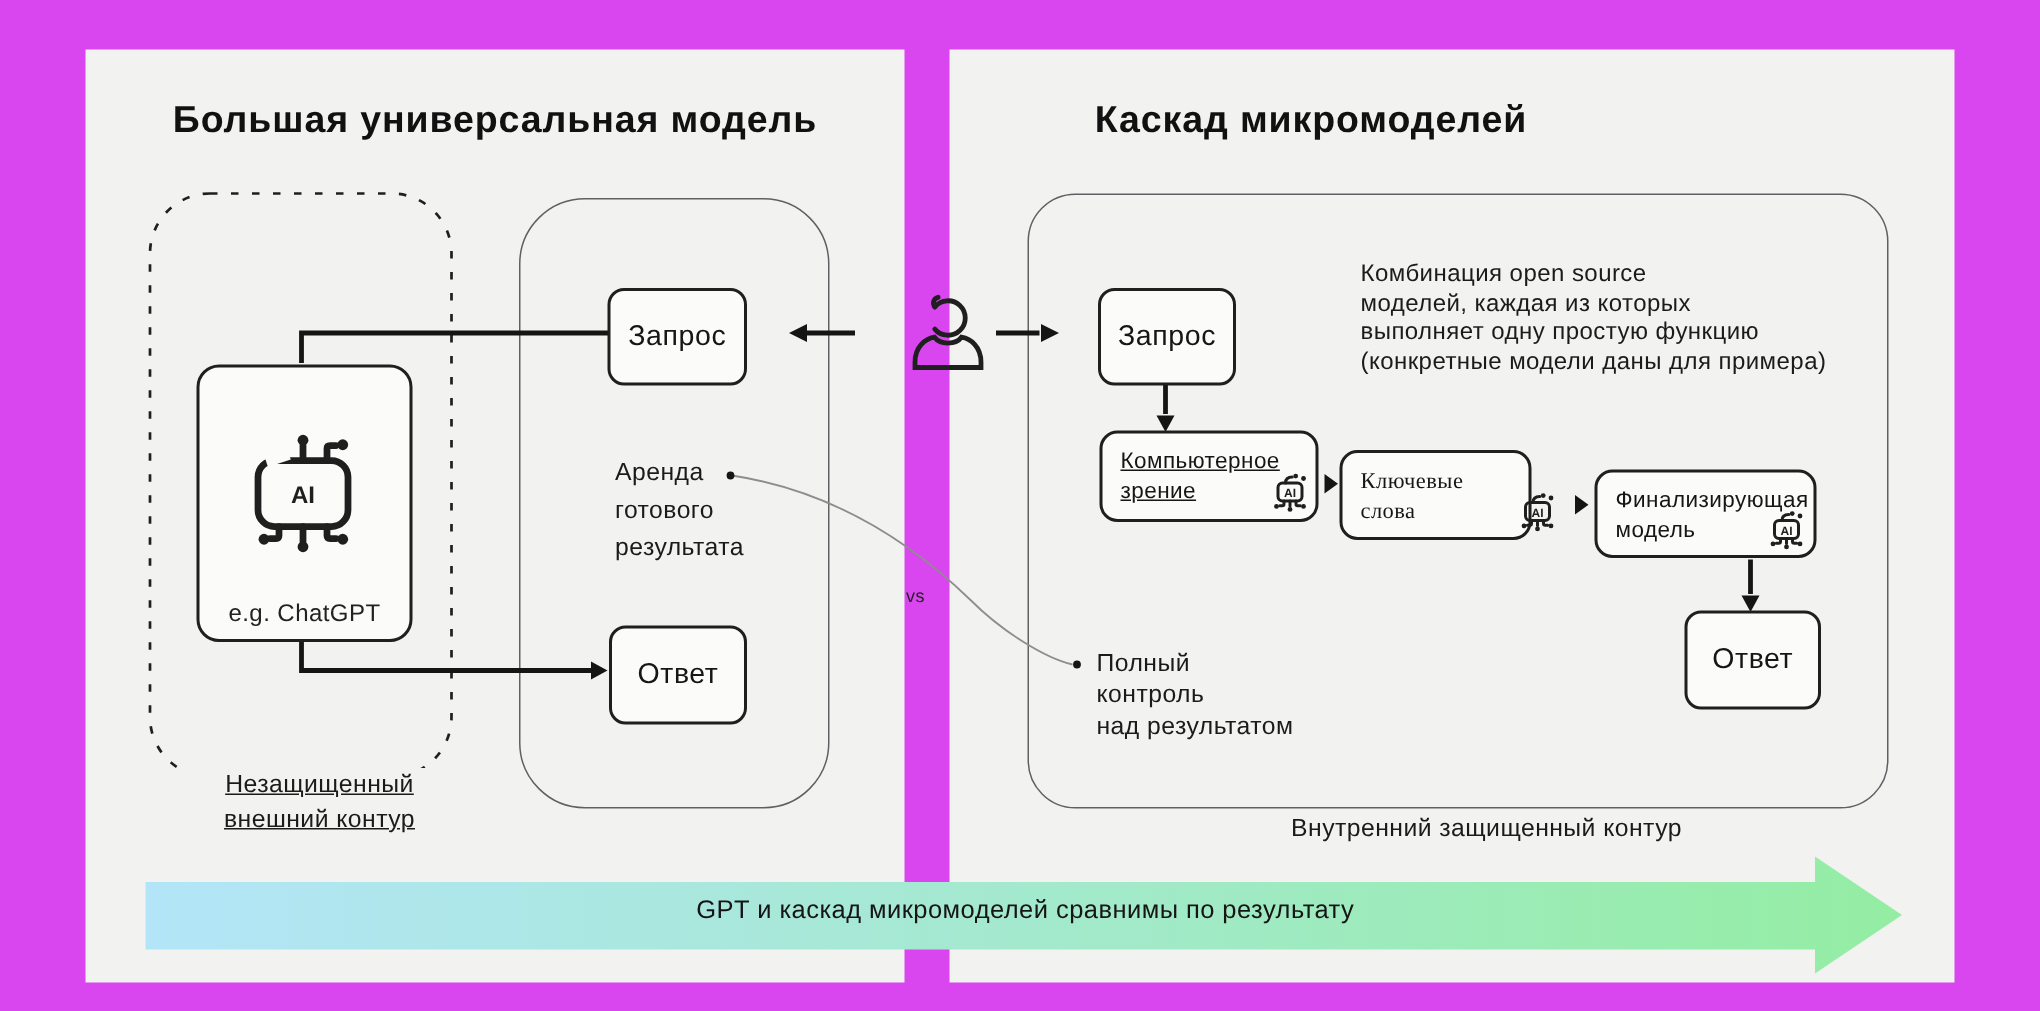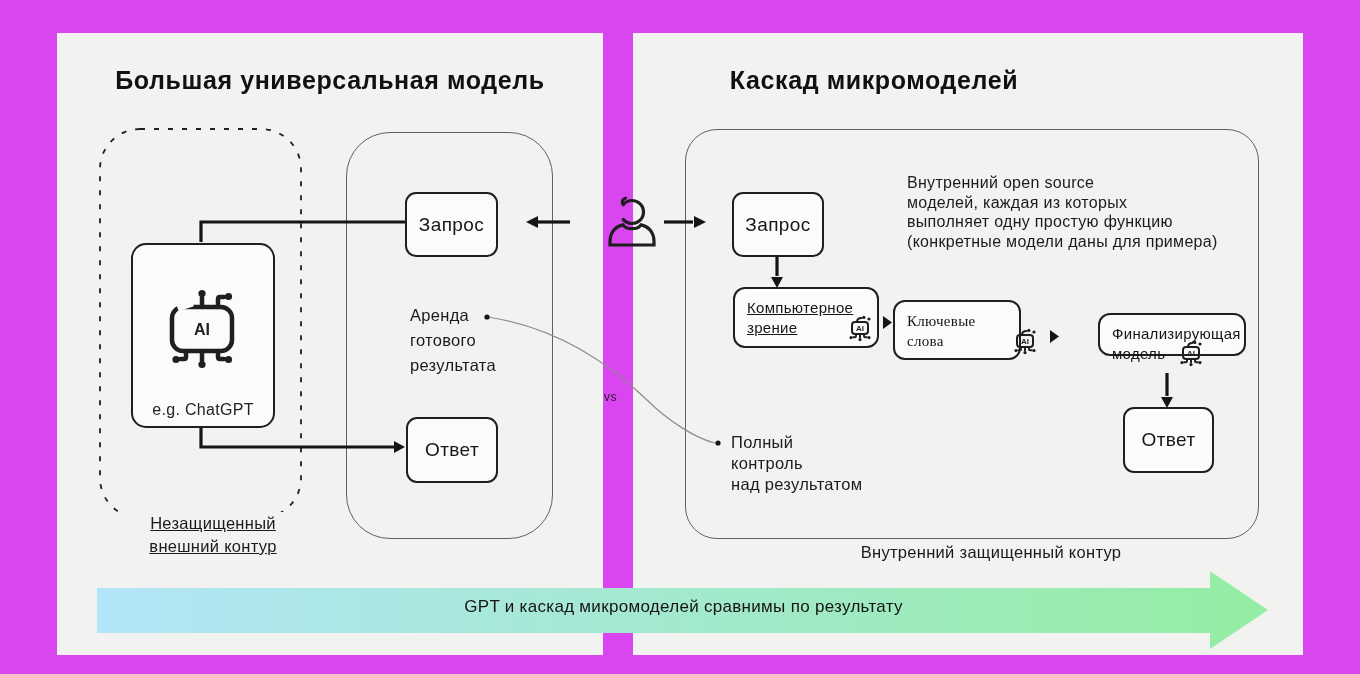--- a/index.html
+++ b/index.html
@@ -114,35 +114,35 @@
   <svg class="overlay" style="left:604px;top:194px;z-index:5;" width="56" height="56" viewBox="0 0 56 56">
     <g stroke="#1f1f1f" stroke-width="3.2" fill="none" stroke-linecap="round">
       <path d="M19.2,10.6 A11.5,11.5 0 1 1 19.2,25.4"></path>
       <path d="M19.2,10.6 C17.3,8.2 18.6,4.8 21.4,4.2"></path>
       <path d="M6,51 L6,47.5 C6,37 13,31.8 19,30.8 C22.5,36 33.5,36 37,30.8 C43,31.8 50,37 50,47.5 L50,51 Z"></path>
     </g>
   </svg>
 
   <div class="node" style="left:732px;top:192px;width:88px;height:61px;">Запрос</div>
   <div class="note" style="left:907px;top:173px;font-size:16px;line-height:19.5px;">
-    <div>Внутренний open source</div>
+    <div>Комбинация open source</div>
     <div>моделей, каждая из которых</div>
     <div>выполняет одну простую функцию</div>
     <div>(конкретные модели даны для примера)</div>
   </div>
 
   <div class="cascade-box" style="left:733px;top:287px;width:146px;height:61px;text-decoration:underline;">
     <div>Компьютерное</div>
     <div>зрение</div>
   </div>
   <div class="cascade-box" style="left:893px;top:300px;width:128px;height:60px;font-family:Liberation Serif, serif;">
     <div>Ключевые</div>
     <div>слова</div>
   </div>
-  <div class="cascade-box" style="left:1098px;top:313px;width:148px;height:43px;">
+  <div class="cascade-box" style="left:1063px;top:313px;width:148px;height:59px;">
     <div>Финализирующая</div>
     <div>модель</div>
   </div>
 
   <svg class="robot-svg" style="left:847px;top:314px;" width="26" height="28" viewBox="0 0 26 28">
     <g stroke="#1f1f1f" stroke-width="2" fill="none" stroke-linecap="round">
       <rect x="5" y="8" width="16" height="12" rx="3"></rect>
       <path d="M10,8 C10,5 12,4 14.5,4"></path>
       <path d="M9,20 v2 q0,1.2 -1.2,1.2 h-1.6"></path>
       <path d="M13,20 v3.4"></path>

